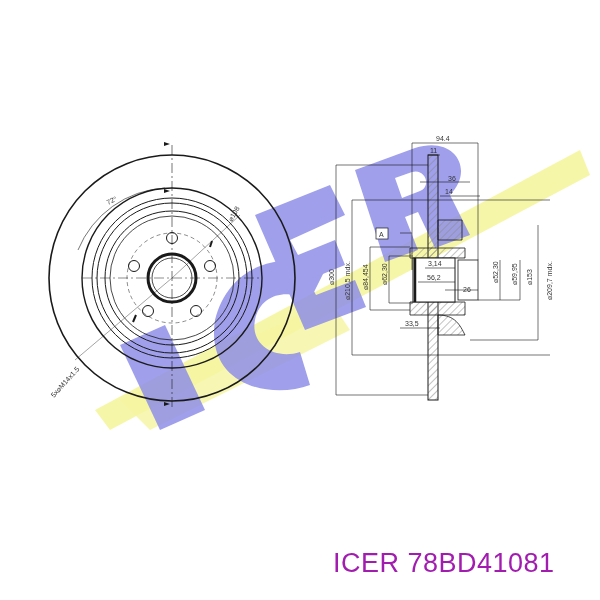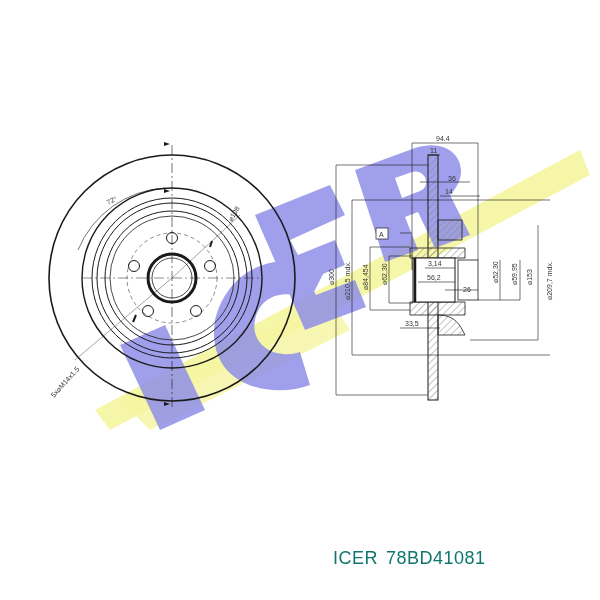--- a/index.html
+++ b/index.html
@@ -1,18 +1,18 @@
 <!DOCTYPE html>
 <html><head>
 <meta charset="utf-8">
 <style>
   html, body { margin: 0; padding: 0; background: #ffffff; }
   body { width: 600px; height: 600px; position: relative; overflow: hidden; font-family: "Liberation Sans", sans-serif; }
   #drawing { position: absolute; left: 0; top: 0; width: 600px; height: 600px; }
-  .caption { position: absolute; left: 333px; top: 548px; font-size: 18px; color: #0f766e; letter-spacing: 0.5px; white-space: nowrap; }
+  .caption { position: absolute; left: 333px; top: 548px; font-size: 27px; color: #a21caf; letter-spacing: 0.5px; white-space: nowrap; }
   .caption span { margin-right: 8px; }
   svg text { font-family: "Liberation Sans", sans-serif; }
 </style>
 </head>
 <body>
 
 <svg id="drawing" viewBox="0 0 600 600" xmlns="http://www.w3.org/2000/svg">
   <defs>
     <pattern id="hatch" patternUnits="userSpaceOnUse" width="5" height="5" patternTransform="rotate(45)">
       <line x1="0" y1="0" x2="0" y2="5" stroke="#888" stroke-width="1"></line>

